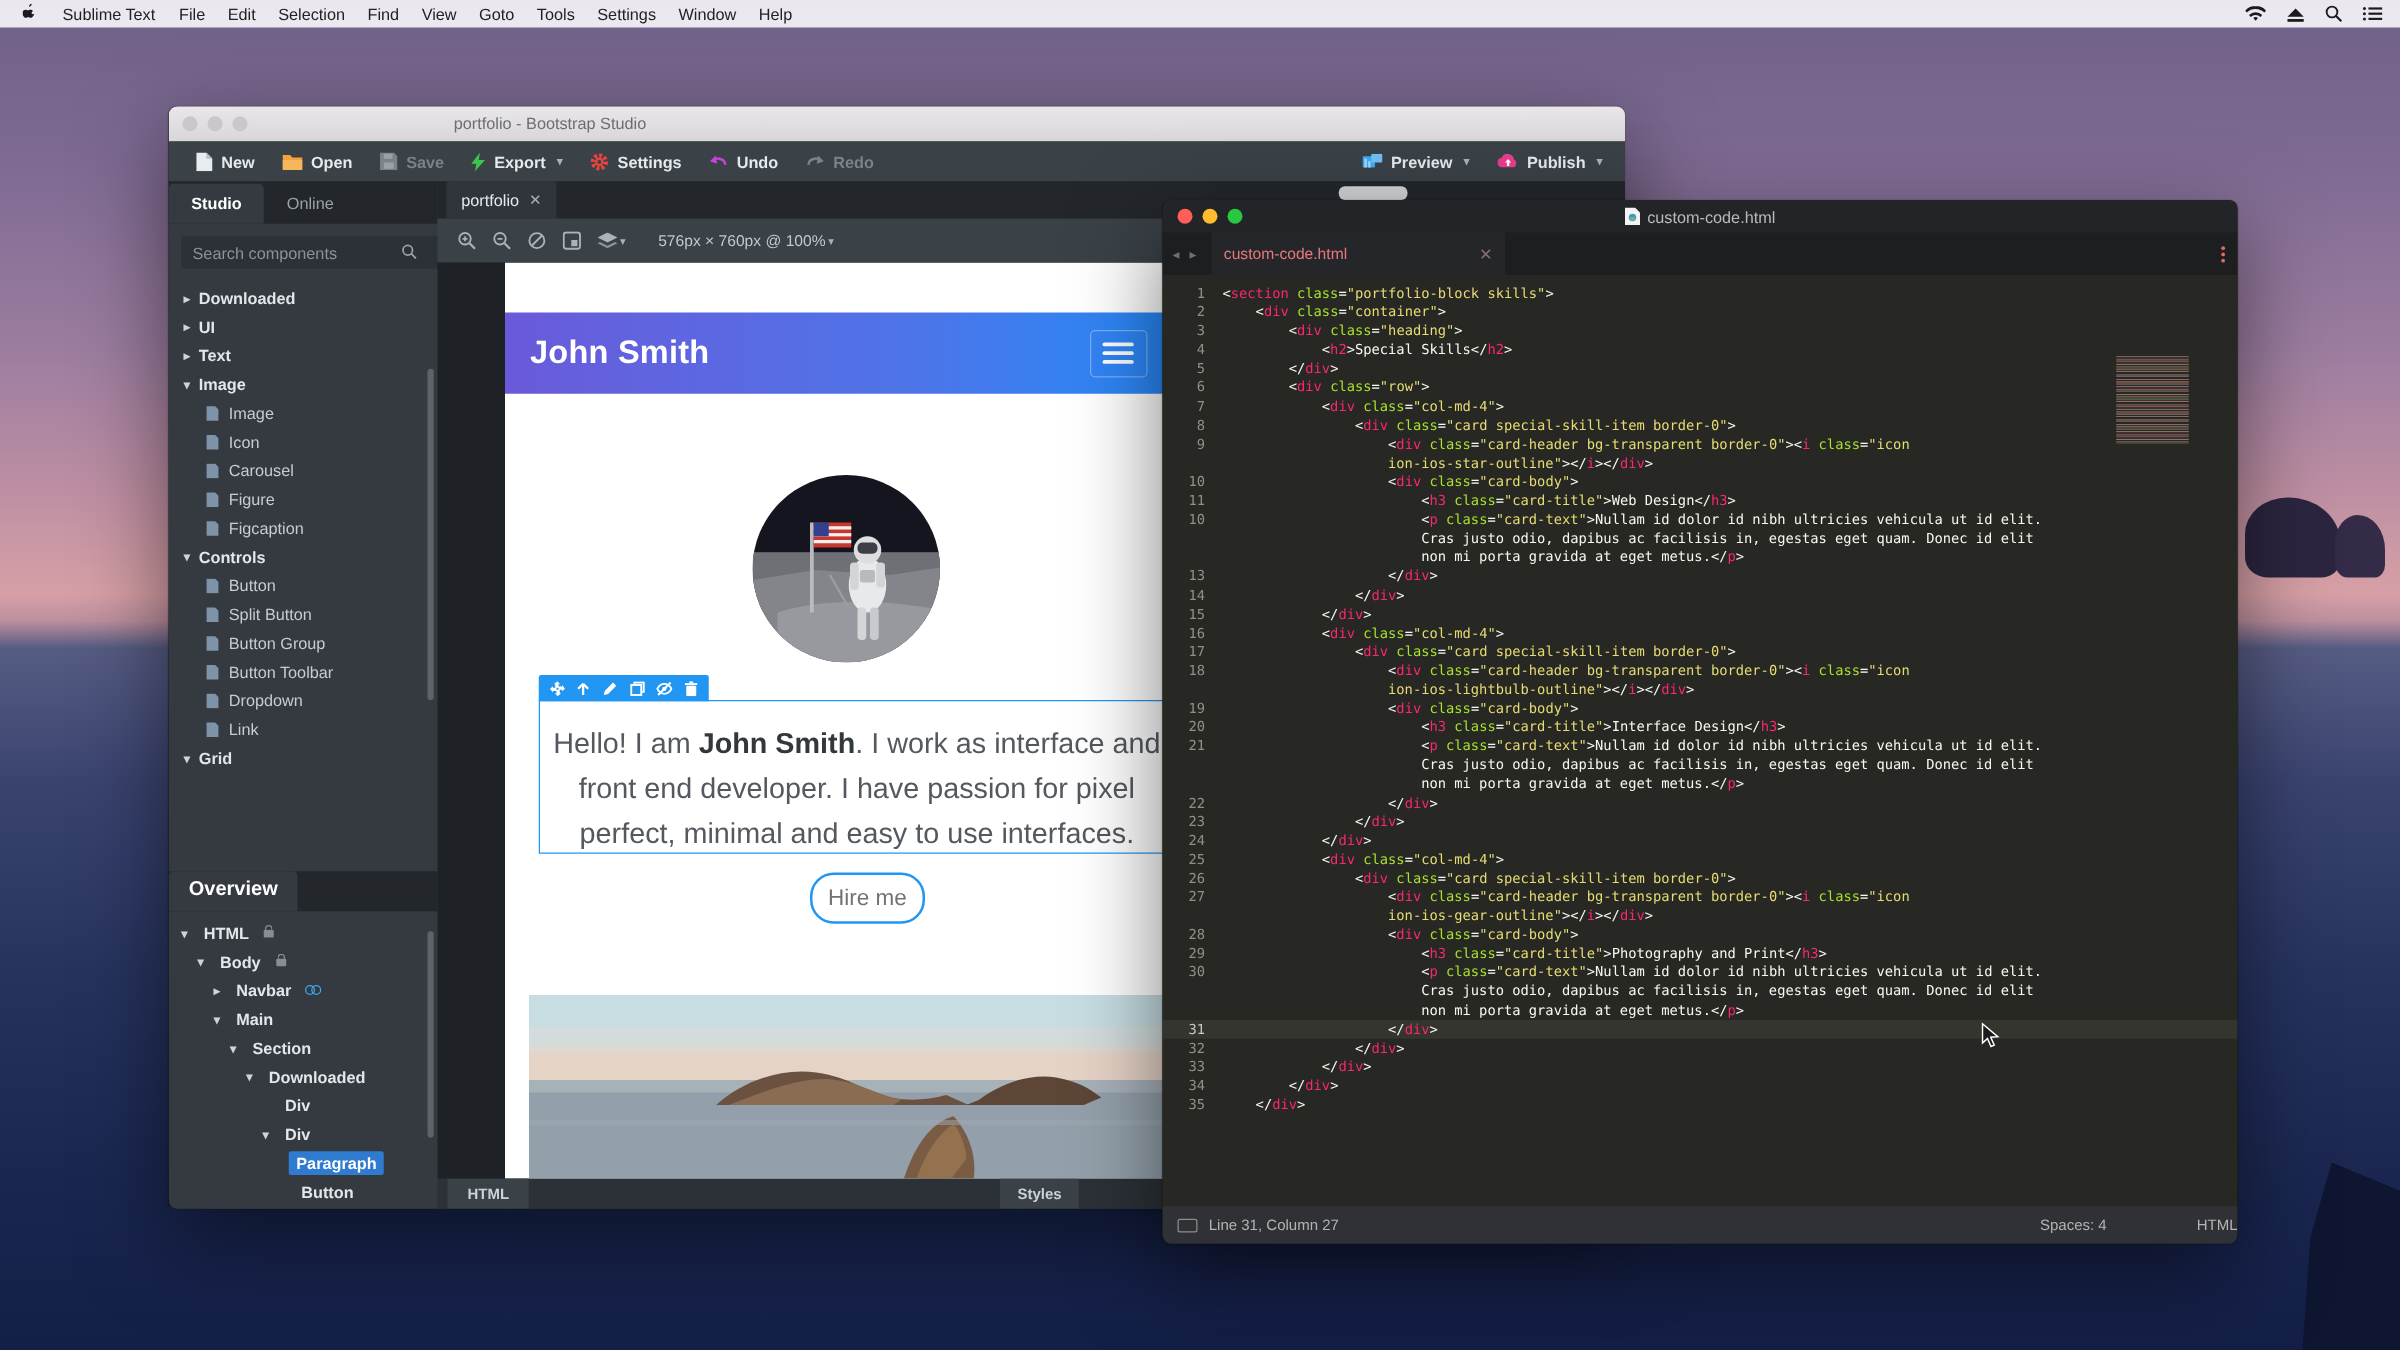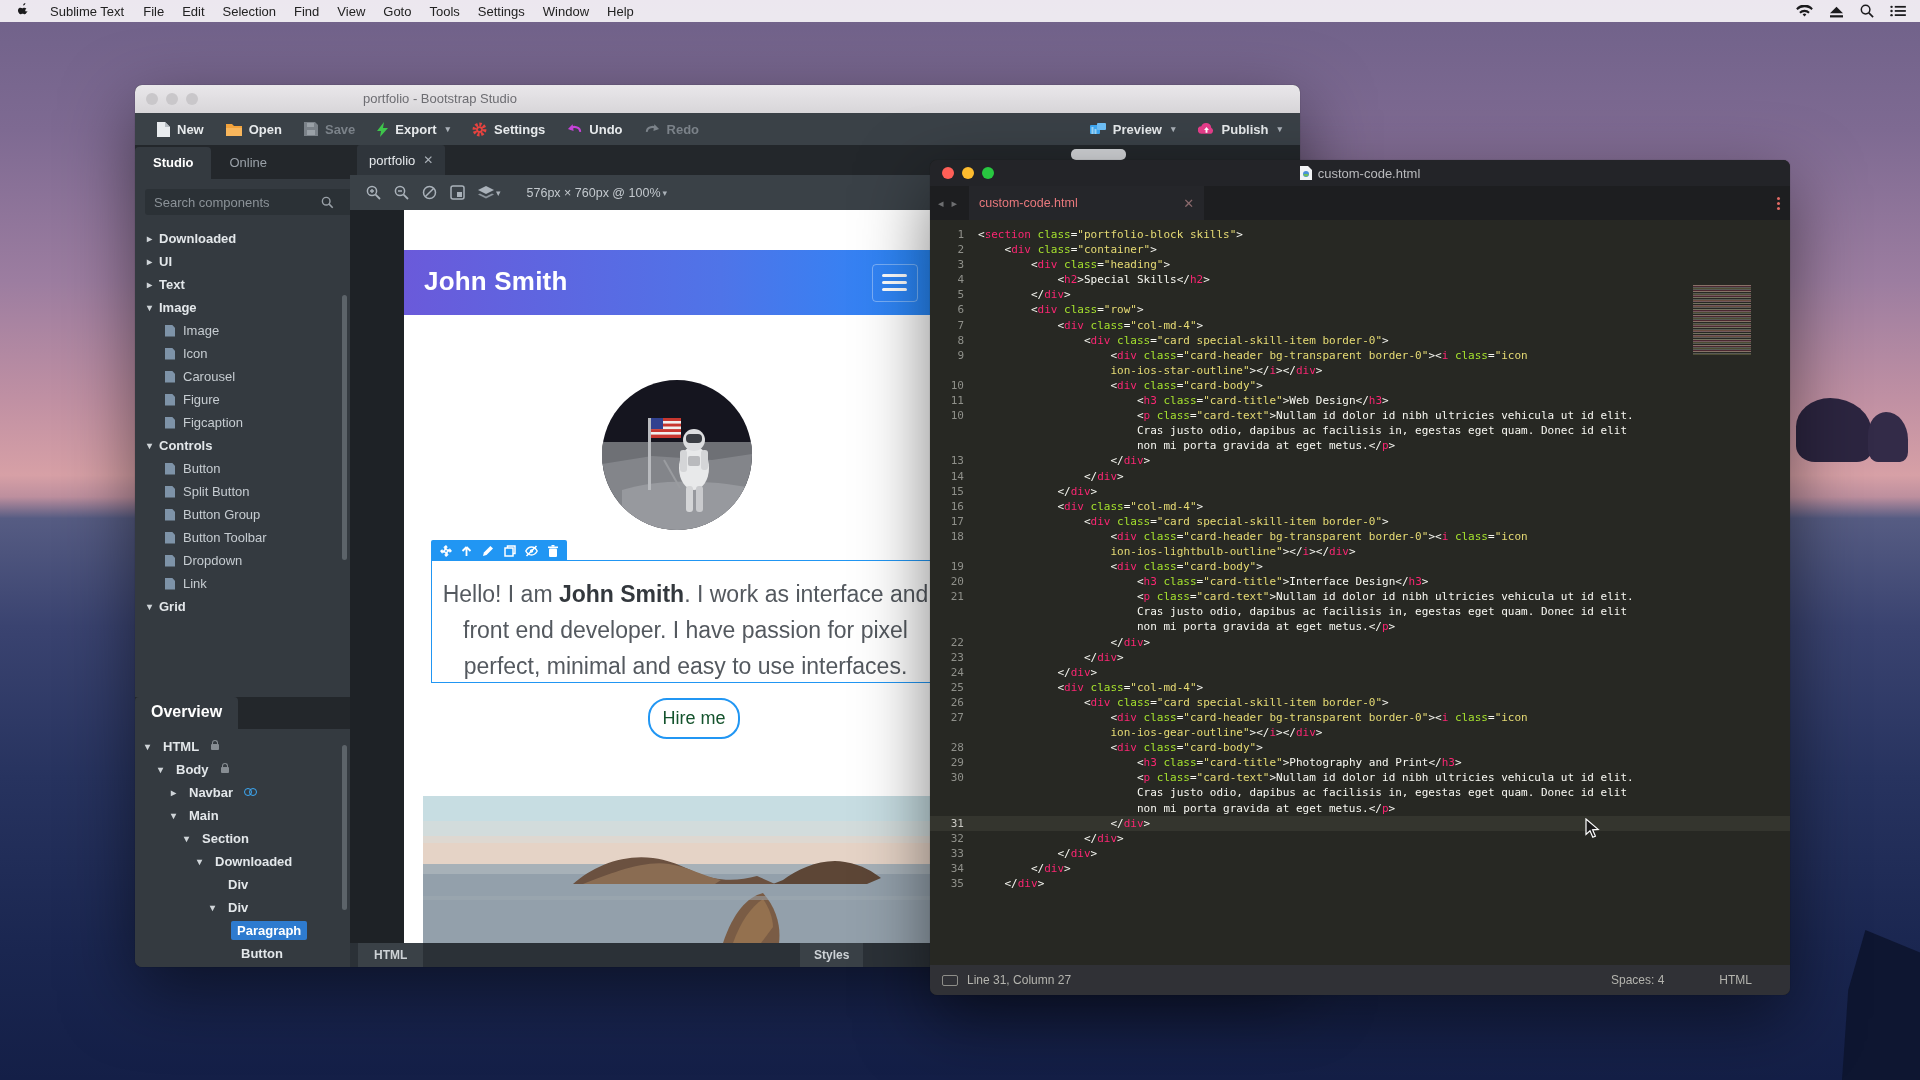--- a/index.html
+++ b/index.html
@@ -75,21 +75,21 @@
   #page-nav{left:0;top:40px;width:576px;height:65px;background:linear-gradient(90deg,#6a5ada 0%,#4f74e8 55%,#1f8efd 100%);}
   #brand{left:20px;top:16px;color:#fff;font-size:26px;font-weight:bold;letter-spacing:.2px}
   #burger{left:468px;top:14px;width:44px;height:36px;border:1px solid rgba(255,255,255,.35);border-radius:4px}
   .bline{position:absolute;left:9px;width:25px;height:2.6px;background:#fff;border-radius:2px}
   #avatar{left:198px;top:170px;width:150px;height:150px;border-radius:50%;overflow:hidden}
   #para-toolbar{left:27px;top:330px;width:128px;height:21px;background:#2196f3;border-radius:2px 2px 0 0;display:flex;align-items:center;justify-content:space-around;padding:0 4px}
   #para-box{left:27px;top:350px;width:507px;height:106px;border:1.5px solid #2196f3;
     font-size:23px;line-height:36px;color:#54595f;text-align:center;padding-top:15px}
   #para-box b{color:#33383d}
   #cta{left:244px;top:488px;width:88px;height:37px;border:2px solid #2196f3;border-radius:19px;
-    color:#14532d;font-size:18px;display:flex;align-items:center;justify-content:center;background:#fff}
+    color:#737373;font-size:18px;display:flex;align-items:center;justify-content:center;background:#fff}
   #photo{left:19px;top:586px;width:538px;height:147px;overflow:hidden}
   
   #st{left:930px;top:160px;width:860px;height:835px;background:#272823;z-index:3}
   #st-titlebar{left:0;top:0;width:100%;height:26px;background:#232428;display:flex;align-items:center;justify-content:center;color:#b9babc;font-size:13px;gap:6px}
   #st-tabbar{left:0;top:26px;width:100%;height:34px;background:#1d1e20;display:flex;align-items:center}
   .nav-ar{color:#6e6f71;font-size:11px;margin-left:8px}
   #st-tab{margin-left:12px;width:215px;height:34px;background:#25262a;display:flex;align-items:center;color:#e8787c;font-size:12.5px;padding:0 10px}
   #st-tab .x{margin-left:auto;color:#8c6a6d;font-size:13px}
   #st-dots{margin-left:auto;margin-right:10px;display:flex;flex-direction:column;gap:2px}
   #st-dots i{width:3px;height:3px;border-radius:50%;background:#e06a64}
@@ -99,21 +99,21 @@
   .crow.active{background:rgba(230,230,200,.07)}
   .ln{width:34px;text-align:right;padding-right:14px;color:#8f908a;flex:none}
   .crow.active .ln{color:#c9c9c3}
   .tok-tag{color:#f92672}.tok-attr{color:#a6e22e}.tok-str{color:#e6db74}
   #minimap{left:763px;top:65px;width:58px;height:70px;opacity:.8;
     background:repeating-linear-gradient(180deg,rgba(248,248,242,.30) 0 1px,transparent 1px 2px),
       repeating-linear-gradient(180deg,rgba(230,219,116,.25) 0 1px,transparent 1px 3px),
       repeating-linear-gradient(180deg,rgba(249,38,114,.22) 0 2px,transparent 2px 5px)}
   #st-statusbar{left:0;top:805px;width:100%;height:30px;background:#303136;display:flex;align-items:center;color:#b4b4ae;font-size:12px}
   #vintage-ic{width:14px;height:9px;border:1.5px solid #8e8e89;border-radius:2px;margin:0 9px 0 12px}
-  #st-status-right{margin-left:auto;display:flex;gap:55px;padding-right:38px}
+  #st-status-right{margin-left:auto;display:flex;gap:72px;}
   
   .rock{background:#2c2540;border-radius:45% 55% 20% 25%}
   #rock-br{left:1842px;top:930px;width:78px;height:150px;background:#0e1631;clip-path:polygon(30% 0,100% 15%,100% 100%,0 100%,8% 40%)}
   #cursor{z-index:10}
 </style>
 </head>
 <body>
 
 <div class="abs rock" style="left:1796px;top:398px;width:76px;height:64px"></div>
 <div class="abs rock" style="left:1868px;top:412px;width:40px;height:50px;background:#332b48"></div>

